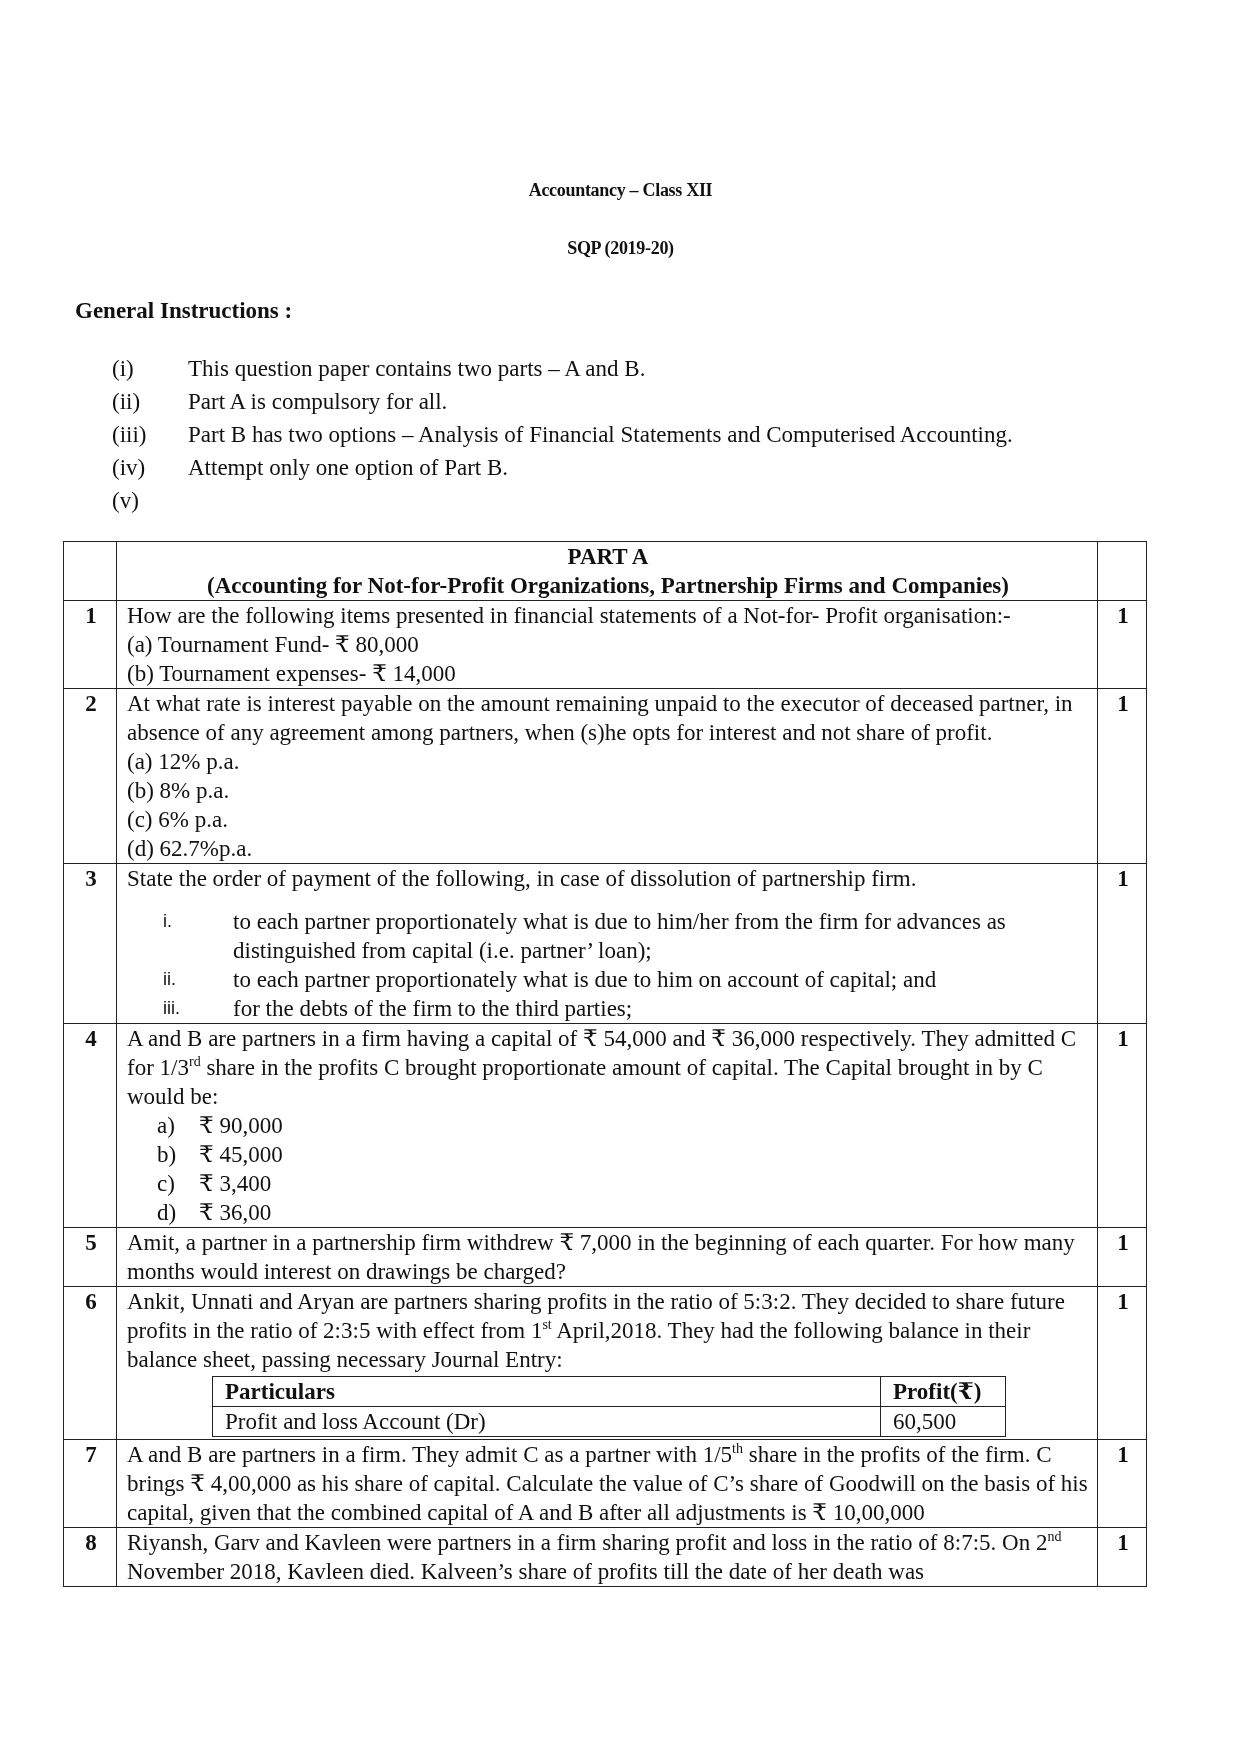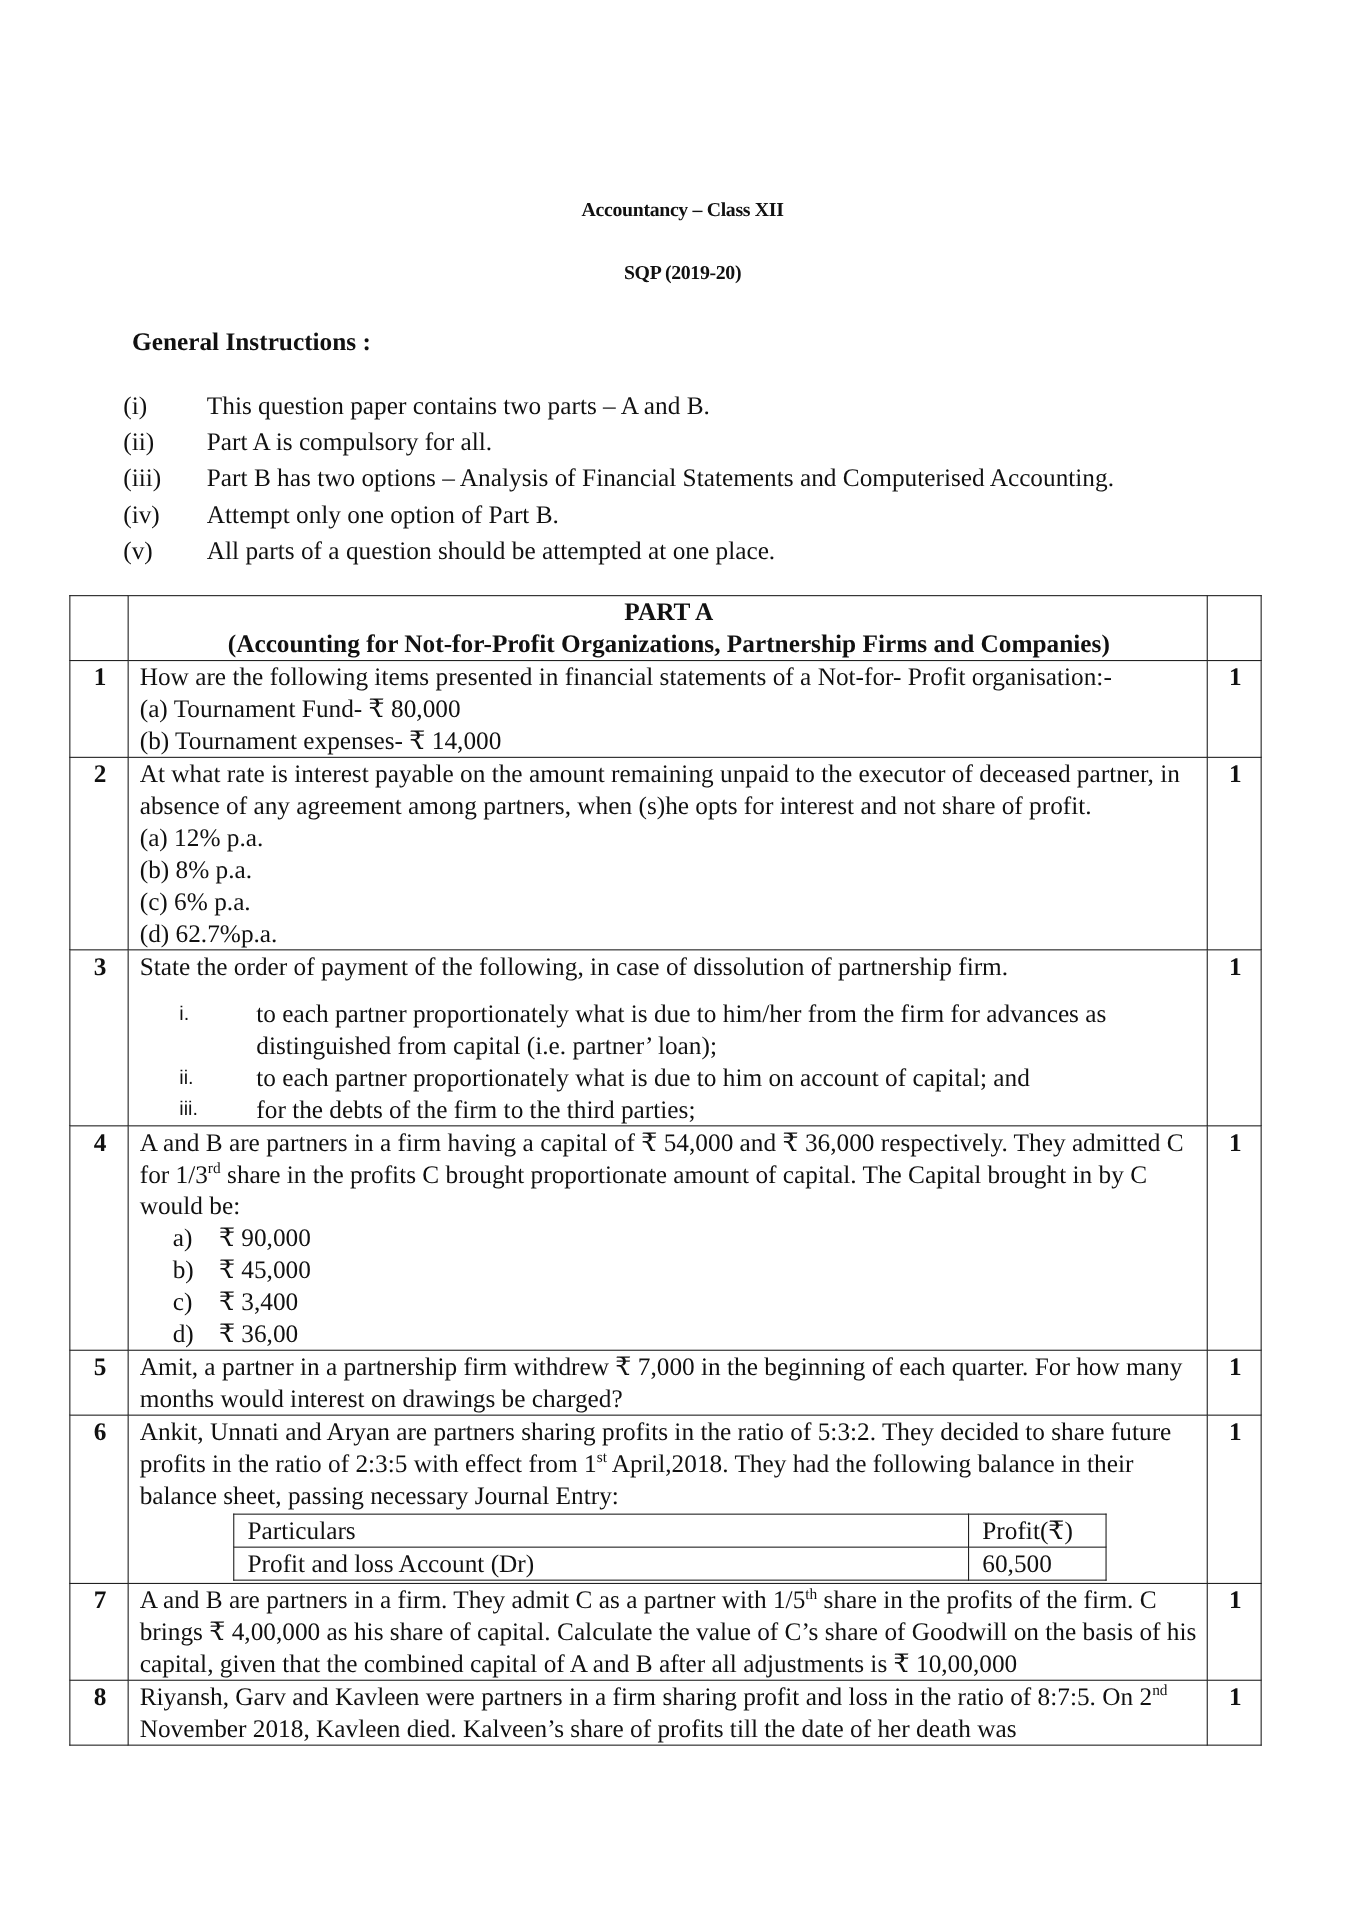--- a/index.html
+++ b/index.html
@@ -9,21 +9,21 @@
       color: #111111;
     }
     .page-title {
       position: absolute; left: 0; width: 1241px; text-align: center;
       font-weight: bold; font-size: 18px; letter-spacing: -0.3px;
     }
     #title1 { top: 180px; }
     #title2 { top: 238px; }
     .instr-head {
       position: absolute; left: 75px; top: 298px;
-      font-weight: bold; font-size: 23px; margin-left: 45px;
+      font-weight: bold; font-size: 23px;
     }
     .instr-list { position: absolute; left: 112px; top: 352px; }
     .instr-row { display: flex; height: 33px; font-size: 23px; line-height: 33px; }
     .instr-num { width: 76px; }
     table.qtable {
       position: absolute; left: 63px; top: 541px; width: 1084px;
       border-collapse: collapse; font-size: 23px; line-height: 29px; border-radius: 26px;
     }
     table.qtable td { border: 1.5px solid #222; vertical-align: top; padding: 0 8px 0 10px; }
     td.qnum { width: 34px; text-align: center; font-weight: bold; padding: 0 5px; }
@@ -35,21 +35,21 @@
     .sub-num { width: 70px; padding-left: 36px; font-size: 18px; font-family: "Liberation Sans", sans-serif; }
     .sub-text { flex: 1; }
     .opt-row { display: flex; padding-left: 30px; }
     .opt-letter { width: 42px; }
     sup { font-size: 14px; line-height: 0; }
     table.inner {
       border-collapse: collapse; margin: 2px 0 2px 85px; width: 794px;
     }
     table.inner td { border: 1.5px solid #222; padding: 0 12px; }
     table.inner td.amt { width: 100px; }
-    .bold { font-weight: normal; }
+    .bold { font-weight: bold; }
   </style>
 </head>
 <body>
 
 <div class="page-title" id="title1">Accountancy – Class XII</div>
 <div class="page-title" id="title2">SQP (2019-20)</div>
 
 <div class="instr-head">General Instructions :</div>
 <div class="instr-list">
   <div class="instr-row">
@@ -63,21 +63,20 @@
   <div class="instr-row">
       <span class="instr-num">(iii)</span>
       <span>Part B has two options – Analysis of Financial Statements and Computerised Accounting.</span>
     </div>
   <div class="instr-row">
       <span class="instr-num">(iv)</span>
       <span>Attempt only one option of Part B.</span>
     </div>
   <div class="instr-row">
       <span class="instr-num">(v)</span>
-      <span>All parts of a question should be attempted at one place.</span>
     </div>
 </div>
 
 <table class="qtable">
   <tbody>
       <tr>
     <td class="qnum"></td>
     <td class="parthead">
       <span class="opt-line">PART A</span>
       <span class="opt-line">(Accounting for Not-for-Profit Organizations, Partnership Firms and Companies)</span>

